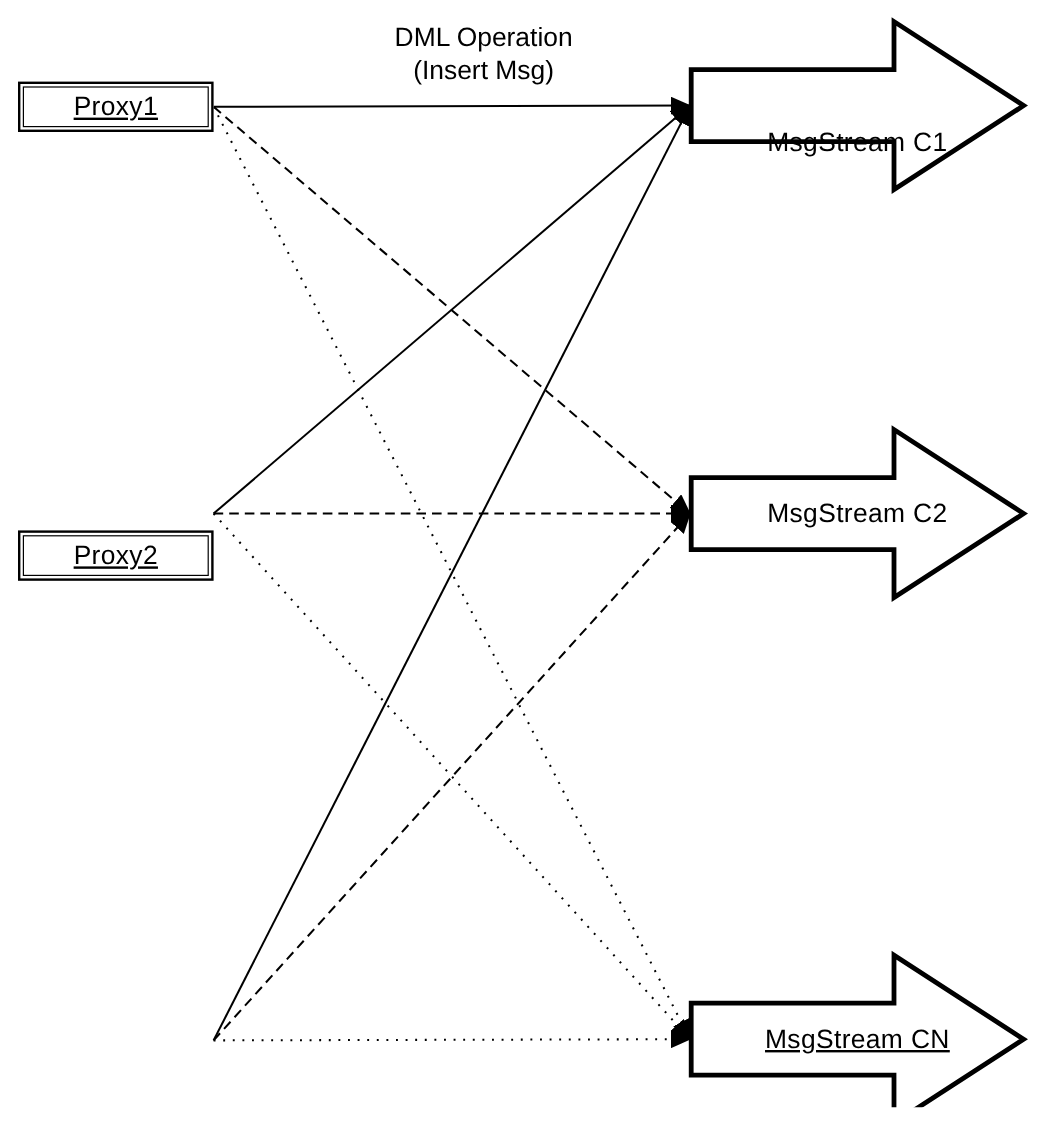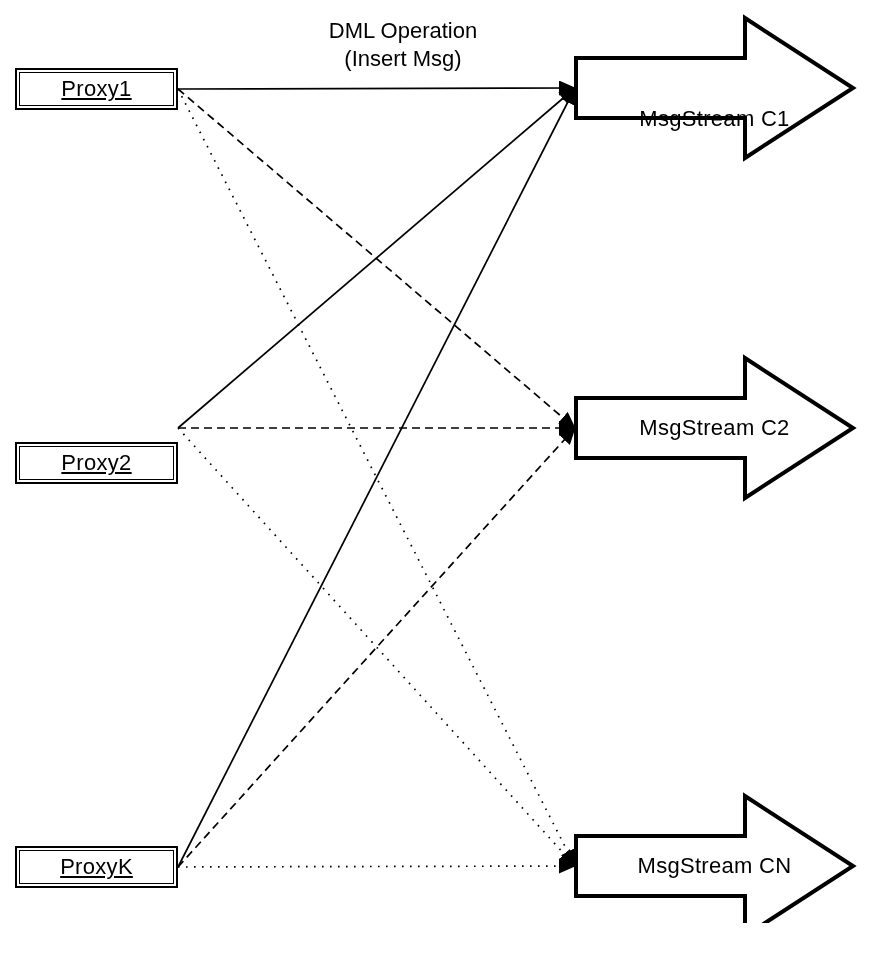--- a/index.html
+++ b/index.html
@@ -65,21 +65,21 @@
     height: 30px;
     display: flex;
     align-items: center;
     justify-content: center;
     font-size: 22px;
     letter-spacing: 0.3px;
     white-space: nowrap;
   }
   .stream-label.s1 { top: 73px; margin-top: 31px; }
   .stream-label.s2 { top: 413px; }
-  .stream-label.sn { top: 851px; }
+  .stream-label.sn { top: 851px; text-decoration: underline; }
 </style>
 </head>
 <body>
 
 <div class="canvas">
 
   <svg id="edge-layer" width="875" height="956" viewBox="0 0 875 956">
     <defs>
       <marker id="ah" markerUnits="userSpaceOnUse" markerWidth="17" markerHeight="15" refX="16" refY="7.5" orient="auto">
         <path d="M0,0 L17,7.5 L0,15 Z" fill="#000000"></path>
@@ -107,21 +107,18 @@
     <div>DML Operation</div>
     <div>(Insert Msg)</div>
   </div>
 
   <div class="proxy-box p1">
     <span class="proxy-label">Proxy1</span>
   </div>
   <div class="proxy-box p2">
     <span class="proxy-label">Proxy2</span>
   </div>
-  <div class="proxy-box pk">
-    <span class="proxy-label">ProxyK</span>
-  </div>
 
   <div class="stream-label s1">MsgStream C1</div>
   <div class="stream-label s2">MsgStream C2</div>
   <div class="stream-label sn">MsgStream CN</div>
 
 </div>
 
 </body></html>

